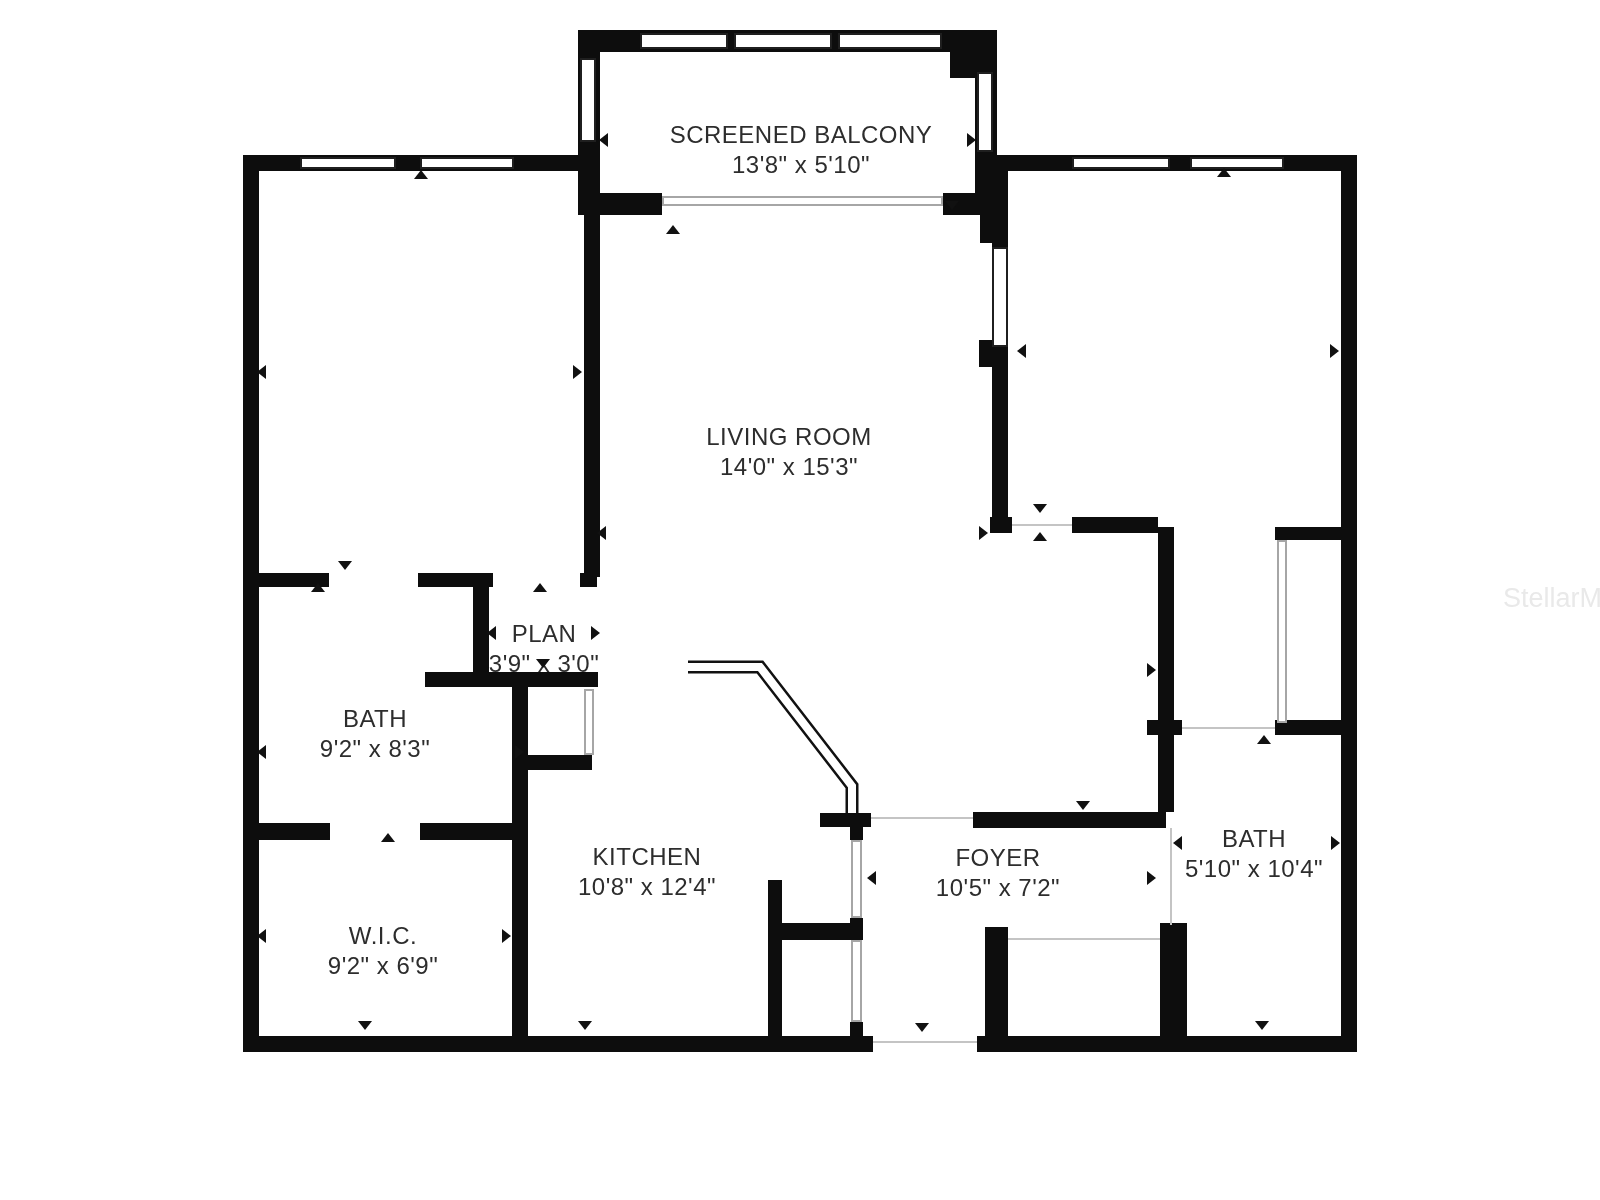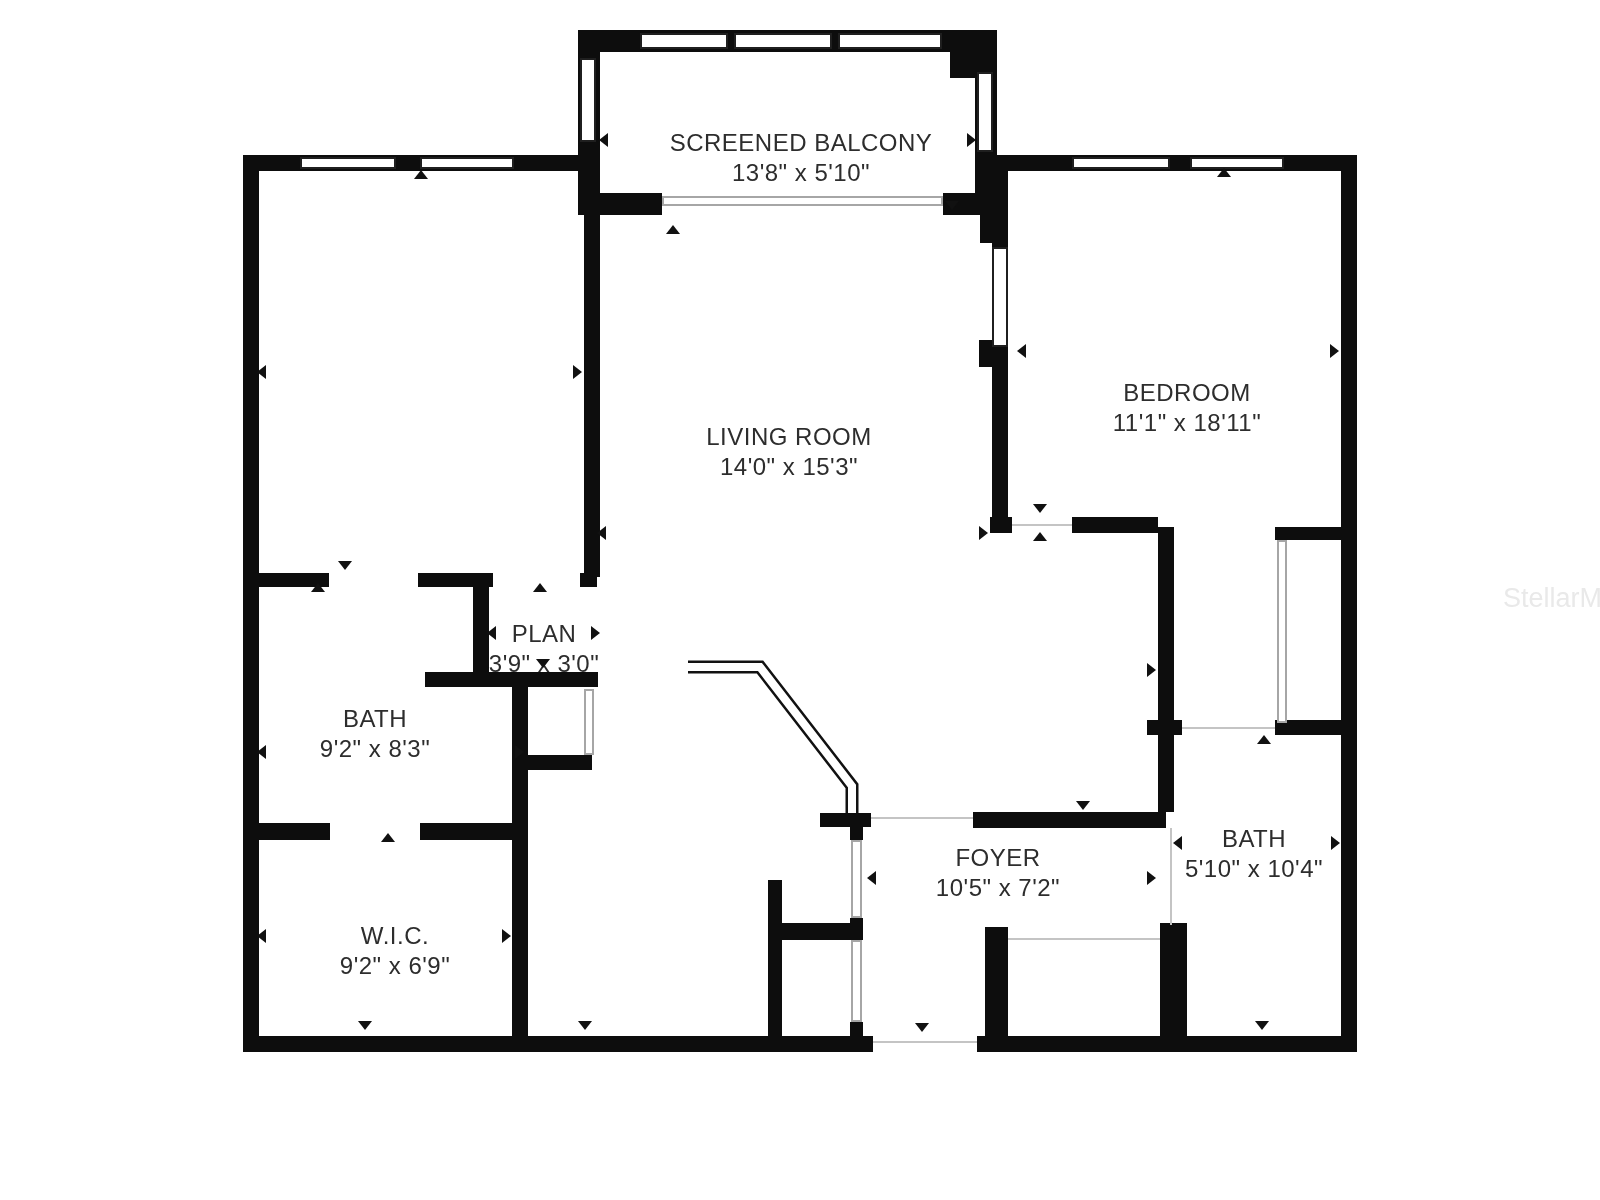--- a/index.html
+++ b/index.html
@@ -38,43 +38,43 @@
 </head>
 <body>
 
 <div id="plan">
 
   <svg width="1600" height="1200">
     <path d="M 688,667 L 760,667 L 852,786 L 852,818" fill="none" stroke="#111111" stroke-width="13"></path>
     <path d="M 688,667 L 760,667 L 852,786 L 852,818" fill="none" stroke="#ffffff" stroke-width="8"></path>
   </svg>
 
-  <div class="room-label" style="left:801px;top:158px">
+  <div class="room-label" style="left:801px;top:150px">
     <div class="room-name">SCREENED BALCONY</div>
     <div class="room-dims">13'8" x 5'10"</div>
   </div>
   <div class="room-label" style="left:789px;top:452px">
     <div class="room-name">LIVING ROOM</div>
     <div class="room-dims">14'0" x 15'3"</div>
-  </div>
-  <div class="room-label" style="left:1187px;top:408px">
-    <div class="room-name">BEDROOM</div>
-    <div class="room-dims">11'1" x 18'11"</div>
   </div>
   <div class="room-label" style="left:544px;top:649px">
     <div class="room-name">PLAN</div>
     <div class="room-dims">3'9" x 3'0"</div>
   </div>
   <div class="room-label" style="left:375px;top:734px">
     <div class="room-name">BATH</div>
     <div class="room-dims">9'2" x 8'3"</div>
   </div>
-  <div class="room-label" style="left:395px;top:951px">
+  <div class="room-label" style="left:383px;top:951px">
     <div class="room-name">W.I.C.</div>
     <div class="room-dims">9'2" x 6'9"</div>
+  </div>
+  <div class="room-label" style="left:647px;top:872px">
+    <div class="room-name">KITCHEN</div>
+    <div class="room-dims">10'8" x 12'4"</div>
   </div>
   <div class="room-label" style="left:998px;top:873px">
     <div class="room-name">FOYER</div>
     <div class="room-dims">10'5" x 7'2"</div>
   </div>
   <div class="room-label" style="left:1254px;top:854px">
     <div class="room-name">BATH</div>
     <div class="room-dims">5'10" x 10'4"</div>
   </div>
 

